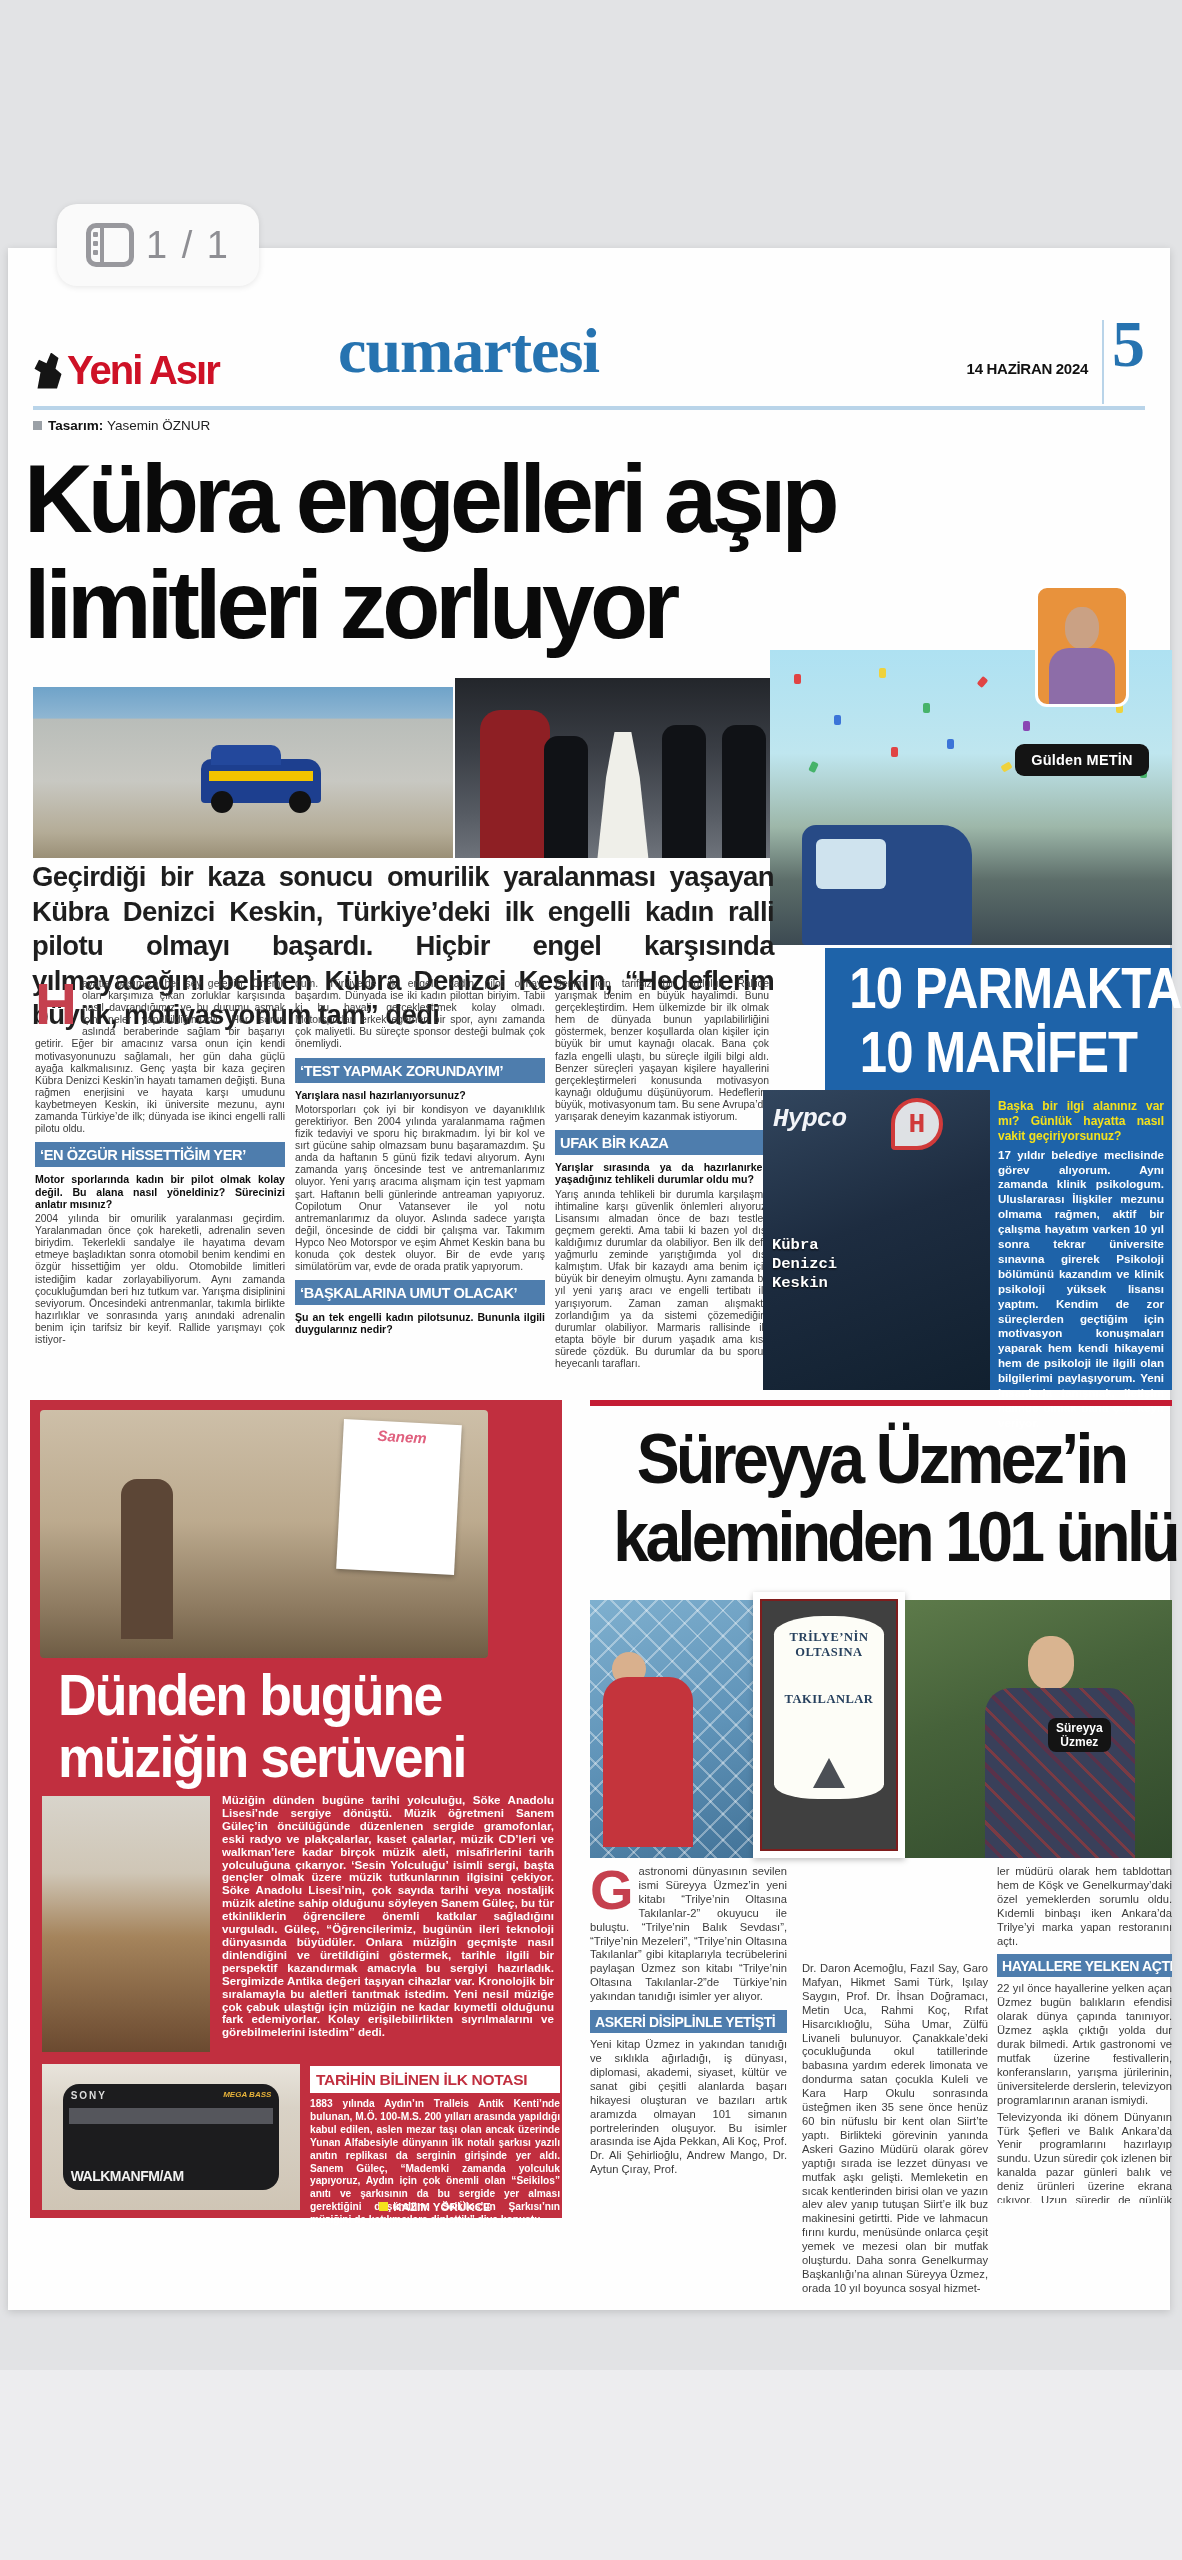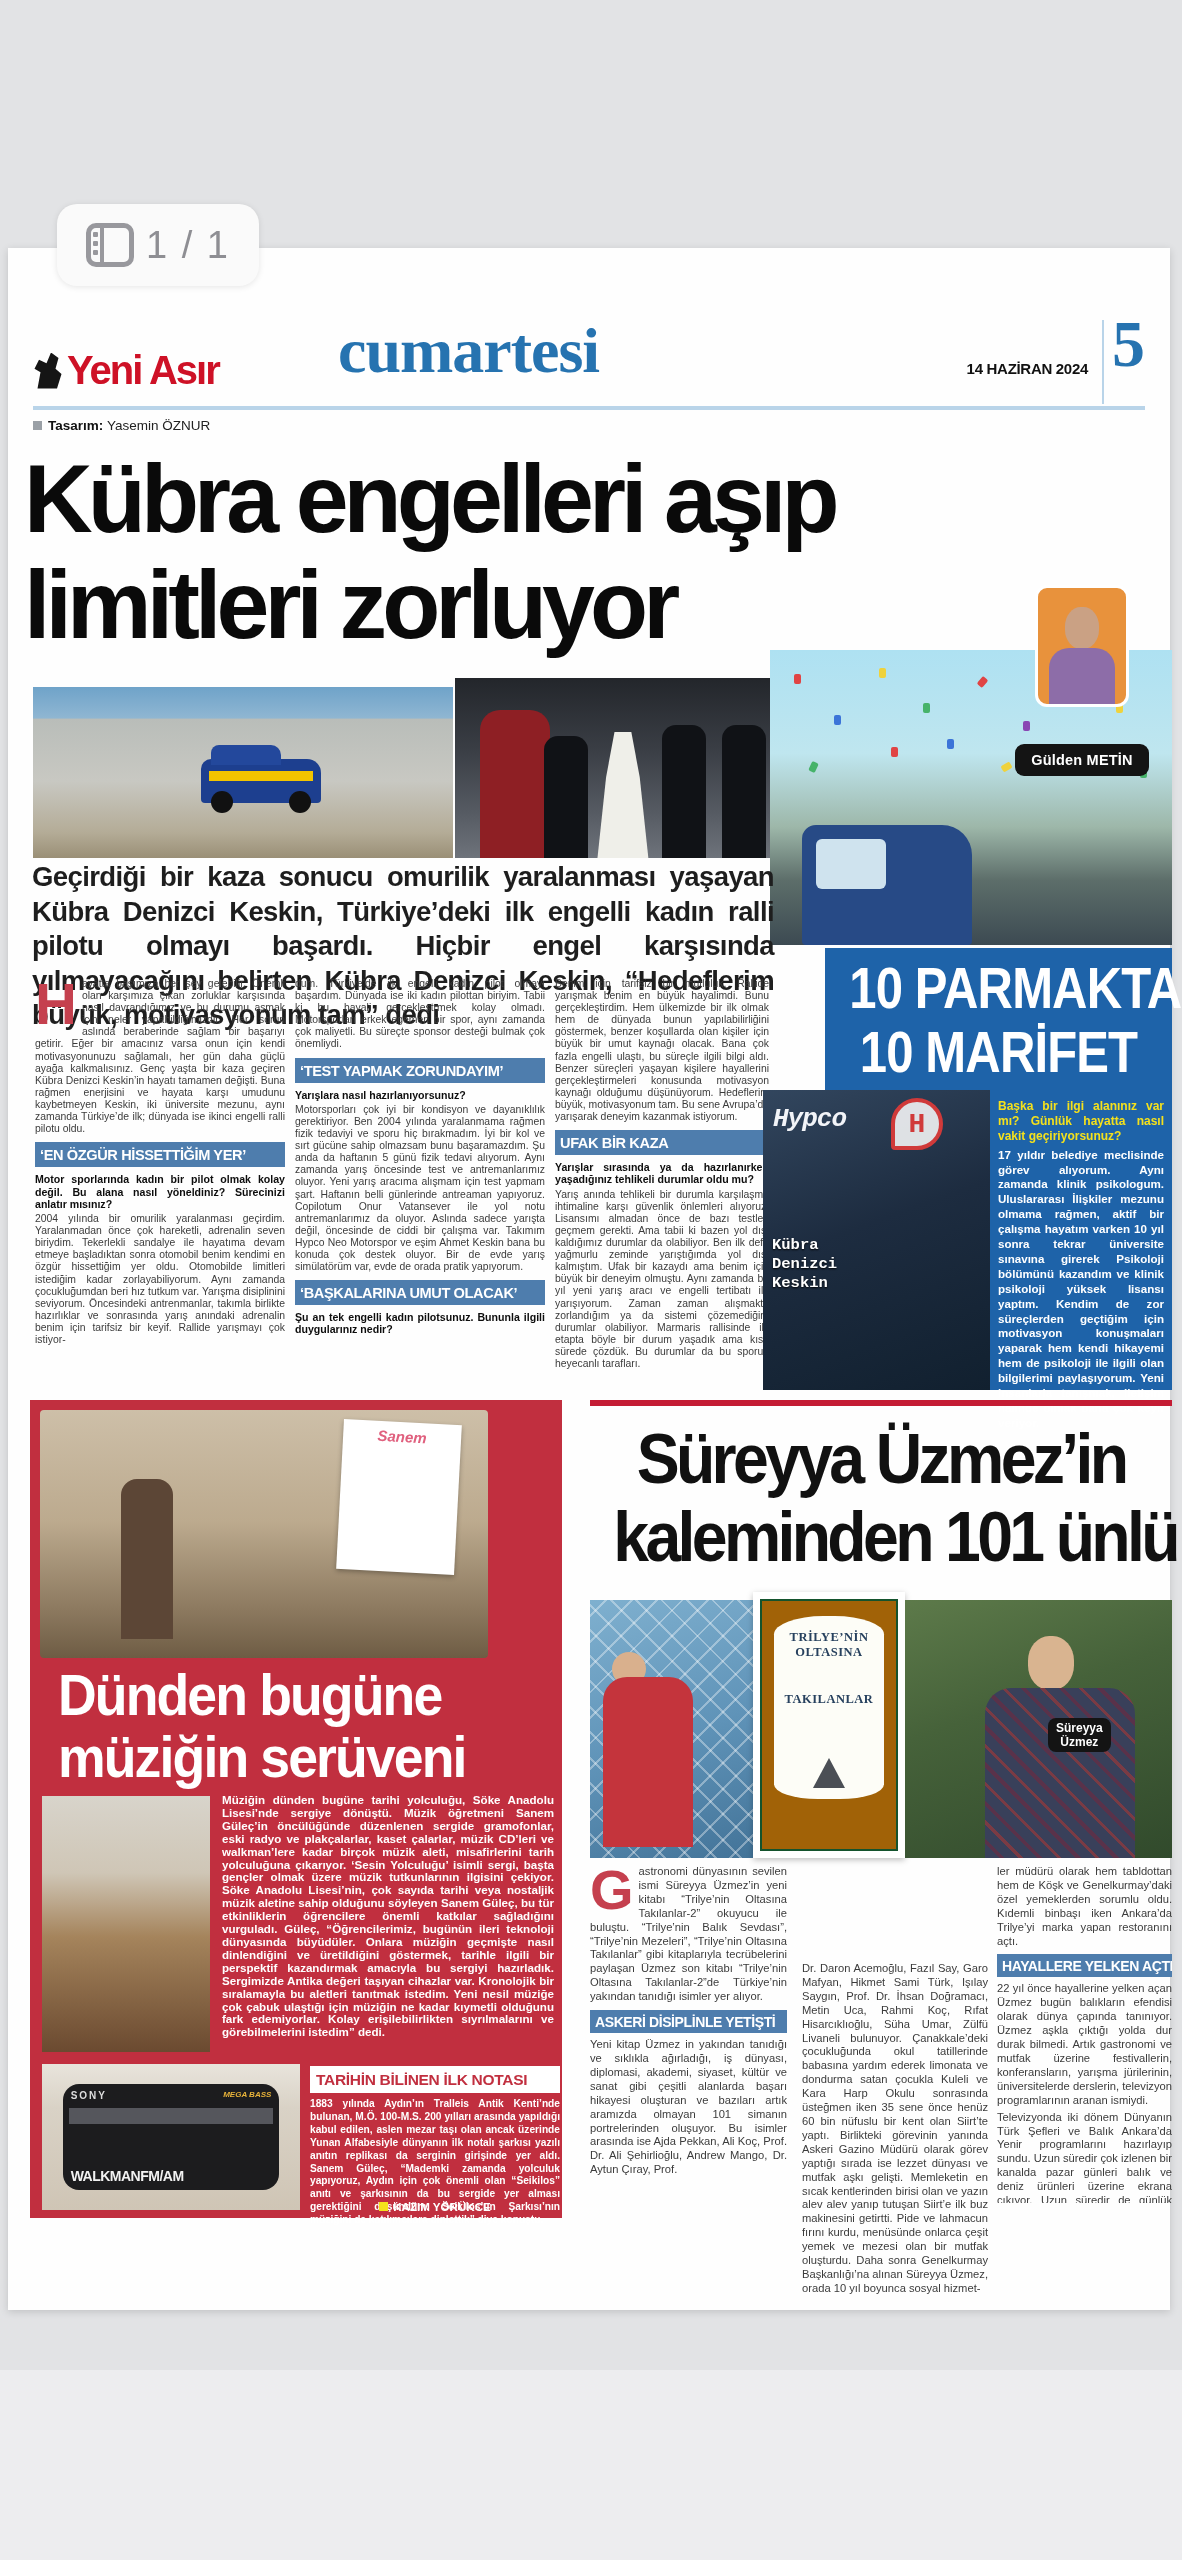--- a/index.html
+++ b/index.html
@@ -112,21 +112,21 @@
   .ubar { background:#4e7dad; color:#fff; font-weight:bold; font-size:14px; letter-spacing:-0.4px;
           padding:4px 5px 3px; margin:6px 0 5px; white-space:nowrap; }
   .gcap { float:left; font-size:56px; line-height:46px; font-weight:bold; color:#c5404e; margin:2px 5px 0 0; }
   .ph-fish { background:linear-gradient(160deg,#7fb0cf 0%,#5f93b8 50%,#3f6f94 100%); }
   .net { position:absolute; inset:0; background:
          repeating-linear-gradient(45deg, transparent 0 16px, rgba(255,255,255,.35) 16px 18px),
          repeating-linear-gradient(-45deg, transparent 0 16px, rgba(255,255,255,.35) 16px 18px); }
   .redjacket { position:absolute; left:6%; top:30%; width:90px; height:170px; background:#c4343c; border-radius:24px 24px 0 0; }
   .fishhead { position:absolute; left:10%; top:20%; width:34px; height:34px; background:#d9b08d; border-radius:50%; }
   .book { background:#fff; box-shadow:0 2px 6px rgba(0,0,0,.25); padding:7px; }
-  .bookin { width:100%; height:100%; background:#a16207; border:2px solid #14532d; position:relative;text-decoration:underline; }
+  .bookin { width:100%; height:100%; background:#404040; border:2px solid #7f1d1d; position:relative;text-decoration:underline; }
   .bookpanel { position:absolute; left:9%; top:6%; width:82%; height:74%; background:#fdfdf7; border-radius:45% 45% 40% 40% / 10% 10% 8% 8%; }
   .bookt { color:#27415e; font-weight:bold; font-size:12.5px; text-align:center; line-height:15px; font-family:"Liberation Serif",serif; letter-spacing:0.5px; }
   .tail { position:absolute; left:50%; bottom:6%; transform:translateX(-50%); width:0; height:0;
           border-left:16px solid transparent; border-right:16px solid transparent; border-bottom:30px solid #4b4f55; }
   .ph-plaid { background:linear-gradient(160deg,#5d7a4a 0%,#46623a 40%,#314a2c 100%); }
   .plaidman { position:absolute; left:30%; top:34%; width:150px; height:170px; border-radius:26px 26px 0 0;
               background:repeating-linear-gradient(45deg,#39405a 0 10px,#59324a 10px 14px,#39405a 14px 24px,#7a3b44 24px 27px); }
   .phead { position:absolute; left:46%; top:14%; width:46px; height:54px; background:#d9b490; border-radius:46%; }
   .ubadge { background:#141414; border-radius:8px; color:#fff; font-weight:bold; font-size:12px;
             line-height:14px; text-align:center; padding:3px 8px; }

